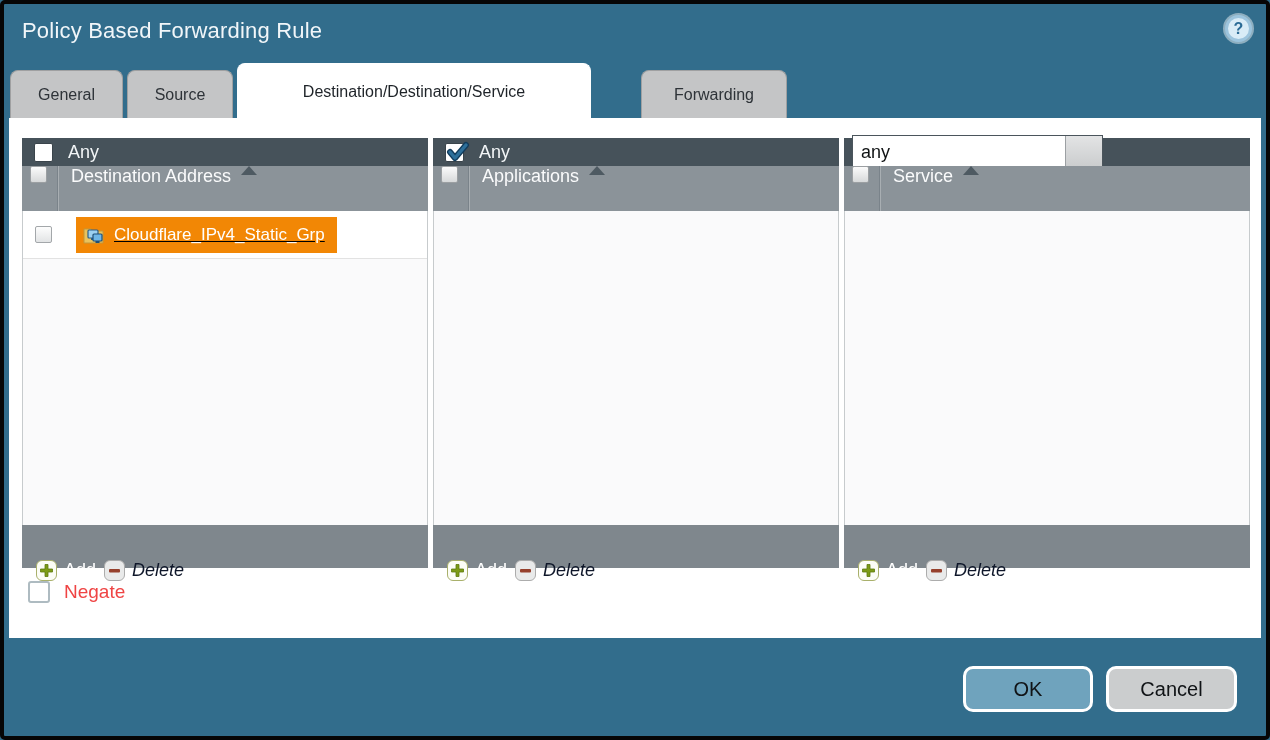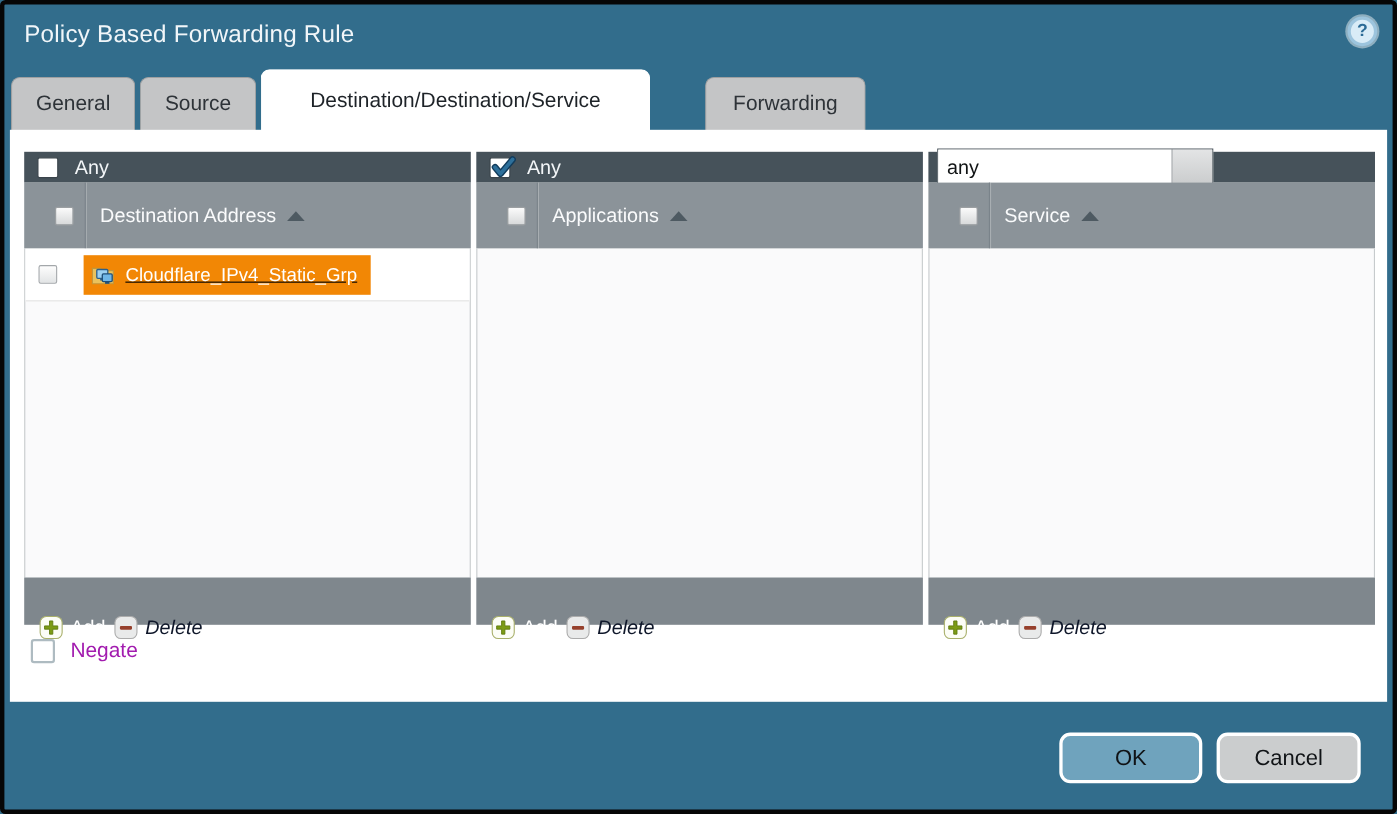--- a/index.html
+++ b/index.html
@@ -12,31 +12,31 @@
   
   .title { position:absolute; left:22px; top:18px; font-size:22px; color:#F1F6F9; letter-spacing:.2px; }
   .help { position:absolute; right:18px; top:15px; width:27px; height:27px; border-radius:50%;
           background:#D9ECF7; border:3px solid #9CC4DD; box-shadow:0 0 0 2px rgba(255,255,255,.45);
           display:flex; align-items:center; justify-content:center;
           color:#2B6B96; font-weight:bold; font-size:16px; cursor:pointer; }
 
   
   .tab { position:absolute; top:70px; height:49px; background:#C4C5C6; border:1px solid #9FA0A1; border-bottom:none;
          border-radius:8px 8px 0 0; display:flex; align-items:center; justify-content:center;
-         font-size:19px; color:#2E3338; cursor:pointer; z-index:3; }
+         font-size:16px; color:#2E3338; cursor:pointer; z-index:3; }
   .tab.active { top:63px; height:57px; background:#FFFFFF; border-color:#FFFFFF; color:#1E2328; z-index:6; }
 
   
   .content { position:absolute; left:9px; top:118px; width:1252px; height:520px; background:#FFFFFF; z-index:4; }
 
   .cols { position:absolute; left:13px; top:20px; display:flex; gap:5px; }
   .col { width:406px; height:430px; display:flex; flex-direction:column; }
   .anybar { height:28px; background:#46525A; display:flex; align-items:center; padding-left:12px; flex:0 0 auto; }
   .anybar .anytext { color:#F2F5F7; font-size:18px; margin-left:15px; }
-  .colheader { height:60px; background:#8B9399; display:flex; align-items:center; padding-left:28px; flex:0 0 auto; }
+  .colheader { height:45px; background:#8B9399; display:flex; align-items:flex-start; padding-left:8px; flex:0 0 auto; }
   .colheader .hsep { width:1px; height:100%; background:#7A838A; margin-left:10px; box-shadow:1px 0 0 rgba(255,255,255,.25); }
   .colheader .htext { color:#FAFBFC; font-size:18px; margin-left:13px; }
   .colbody { flex:1; background:#FAFAFB; border-left:1px solid #C7CBCD; border-right:1px solid #C7CBCD; overflow:hidden;text-decoration:underline; }
   .colfooter { height:43px; background:#7F878D; display:flex; align-items:center; padding-left:14px; gap:8px; flex:0 0 auto; }
 
   
   .cb { border-radius:2px; cursor:pointer; flex:0 0 auto; position:relative; }
   .cb-any { width:19px; height:19px; background:#FFFFFF; border:1px solid #3A444B; }
   .cb-hdr { width:17px; height:17px; background:linear-gradient(#FBFBFB,#D7D9DA); border:1px solid #9B9FA2; }
   .cb-row { width:17px; height:17px; background:linear-gradient(#FDFDFD,#E2E4E5); border:1px solid #A3A7AA; }
@@ -64,21 +64,21 @@
   .ftr-btn { display:flex; align-items:center; gap:7px; cursor:pointer; background:none; border:none; padding:0;
              font-family:"Liberation Sans", sans-serif;margin-top:48px; }
   .ftr-btn .label-add { color:#FFFFFF; font-size:18px; }
   .ftr-btn .label-del { color:#0f172a; font-size:18px;font-style:italic; }
   .icon-sq { width:21px; height:21px; border-radius:6px; display:flex; align-items:center; justify-content:center; }
   .icon-add { background:#FCFDF6; border:1px solid #A9B06B; }
   .icon-del { background:#E9EAEA; border:1px solid #ACACAC; }
 
   
   .negate-row { position:absolute; left:19px; top:463px; display:flex; align-items:center; gap:14px; }
-  .negate-label { font-size:19px; color:#a21caf; }
+  .negate-label { font-size:19px; color:#ef4444; }
 
   
   .btn { position:absolute; top:666px; height:46px; border-radius:10px; border:3px solid #FFFFFF;
          font-size:20px; color:#101316; cursor:pointer; font-family:"Liberation Sans", sans-serif; z-index:10; }
   .btn-ok { left:963px; width:130px; background:#6FA3BD; }
   .btn-cancel { left:1106px; width:131px; background:#CBCDCE; }
 </style>
 </head>
 <body>
 

